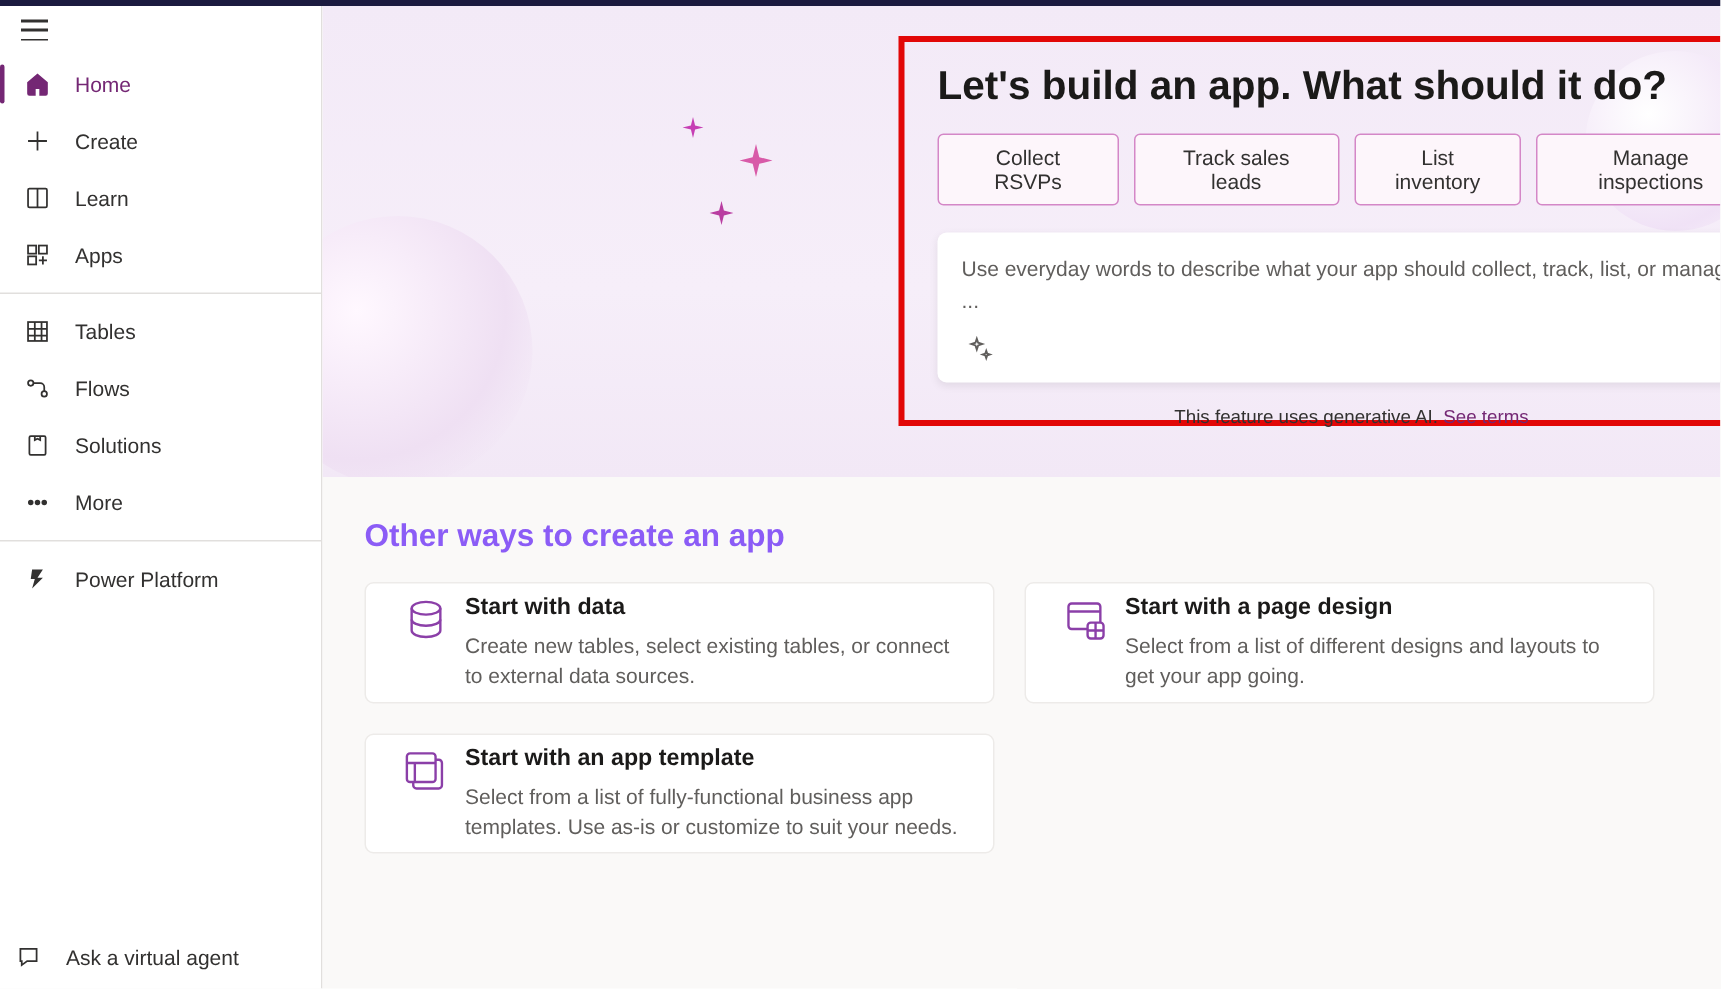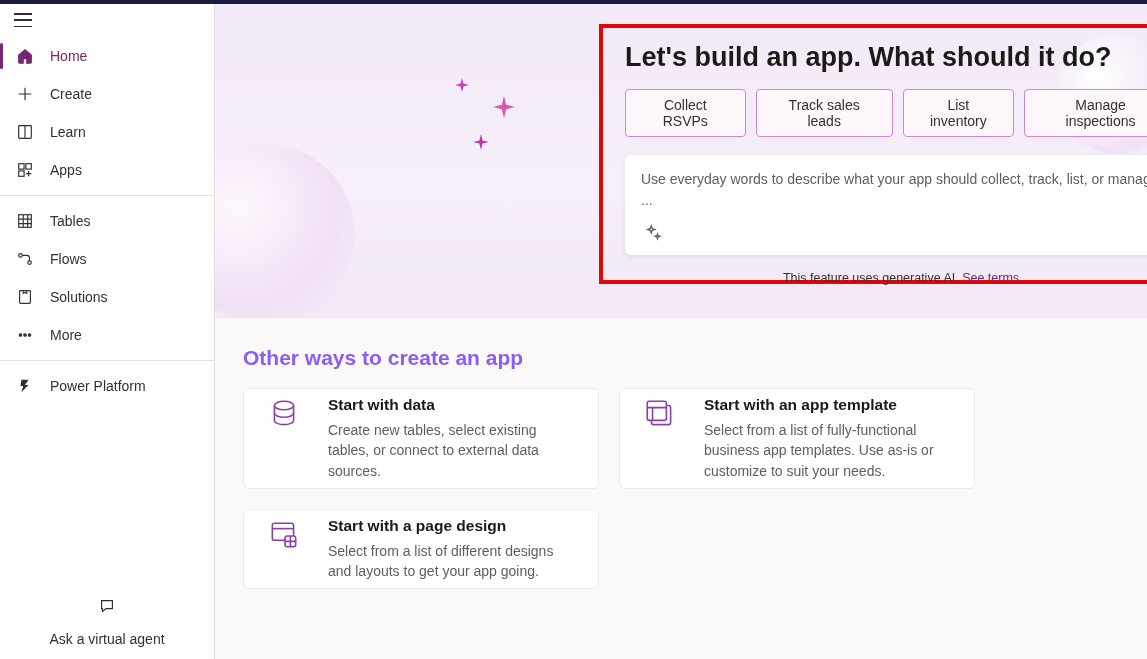--- a/index.html
+++ b/index.html
@@ -12,21 +12,21 @@
   .hamburger-icon { width: 18px; height: 14px; display: flex; flex-direction: column; justify-content: space-between; cursor: pointer; }
   .hamburger-icon span { height: 1.5px; background: #323130; width: 100%; }
   .nav-group { display: flex; flex-direction: column; }
   .nav-item { display: flex; align-items: center; padding: 10px 16px; gap: 16px; cursor: pointer; font-size: 14px; color: #323130; position: relative; }
   .nav-item.active { color: #742774; }
   .nav-item.active::before { content: ""; position: absolute; left: 0; top: 6px; bottom: 6px; width: 3px; background: #742774; border-radius: 2px; }
   .nav-icon { width: 18px; height: 18px; display: flex; align-items: center; justify-content: center; flex-shrink: 0; }
   .nav-icon svg { width: 18px; height: 18px; stroke: #323130; fill: none; stroke-width: 1.3; }
   .nav-item.active .nav-icon svg { stroke: #742774; fill: #742774; }
   .divider { height: 1px; background: #e1dfdd; margin: 6px 0; }
-  .sidebar-footer { margin-top: auto; display: flex; align-items: center; gap: 16px; padding: 12px 10px; font-size: 14px; color: #323130; cursor: pointer; flex-direction: column; }
+  .sidebar-footer { margin-top: auto; display: flex; align-items: center; gap: 16px; padding: 12px 10px; font-size: 14px; color: #323130; cursor: pointer; }
   .sidebar-footer .nav-icon svg { stroke: #323130; }
 
   
   .main { flex: 1; height: 100%; display: flex; flex-direction: column; overflow: hidden; background: #faf9f8; }
 
   
   .hero { position: relative; height: 314px; background: linear-gradient(180deg, #f3eaf7 0%, #f6eef9 60%, #f2e8f6 100%); overflow: hidden; }
   .hero-bg .blob1 { position: absolute; left: -40px; top: 140px; width: 180px; height: 180px; border-radius: 50%; background: radial-gradient(circle at 35% 35%, #fff8ff 0%, #efe0f3 60%, transparent 80%); }
   .hero-bg .blob2 { position: absolute; right: -30px; top: 30px; width: 120px; height: 120px; border-radius: 50%; background: radial-gradient(circle at 35% 35%, #fff 0%, #f0e2f6 70%, transparent 90%); }
   .sparkle { position: absolute; }
@@ -44,21 +44,21 @@
   .prompt-actions { display: flex; justify-content: space-between; align-items: center; margin-top: 10px; }
   .sparkle-btn, .send-btn { width: 24px; height: 24px; display: flex; align-items: center; justify-content: center; cursor: pointer; }
   .sparkle-btn svg, .send-btn svg { stroke: #605e5c; fill: none; stroke-width: 1.4; }
   .ai-note { text-align: center; font-size: 12.5px; color: #323130; margin-top: 16px; }
   .ai-note a { color: #742774; cursor: pointer; }
 
   
   .other-section { padding: 28px 28px 20px; }
   .other-title { font-size: 21px; font-weight: 600; color: #8b5cf6; margin-bottom: 18px; }
   .cards { display: flex; flex-wrap: wrap; gap: 20px; }
-  .card { width: 356px; background: #fff; border: 1px solid #edebe9; border-radius: 6px; padding: 7px 22px; display: flex; gap: 26px; cursor: pointer; }
+  .card { width: 420px; background: #fff; border: 1px solid #edebe9; border-radius: 6px; padding: 7px 22px; display: flex; gap: 8px; cursor: pointer; }
   .card-icon { width: 36px; height: 36px; flex-shrink: 0; display: flex; align-items: center; justify-content: center; }
   .card-icon svg { width: 34px; height: 34px; fill: none; stroke: #8b3fa8; stroke-width: 1.5; }
   .card-body h3 { font-size: 15.5px; font-weight: 600; color: #1b1a19; margin-bottom: 6px; }
   .card-body p { font-size: 14px; color: #605e5c; line-height: 1.45; }
 </style>
 </head>
 <body>
 
 <div class="app">
 
@@ -239,40 +239,40 @@
               </svg>
             </div>
           <div class="card-body">
             <h3>Start with data</h3>
             <p>Create new tables, select existing tables, or connect to external data sources.</p>
           </div>
         </div>
         <div class="card">
           <div class="card-icon">
               <svg viewBox="0 0 32 32">
-                <rect x="8" y="8" width="18" height="18" rx="2"></rect>
-                <rect x="4" y="4" width="18" height="18" rx="2" fill="#fff"></rect>
-                <path d="M4 10h18M9 10v12"></path>
-              </svg>
-            </div>
-          <div class="card-body">
-            <h3>Start with an app template</h3>
-            <p>Select from a list of fully-functional business app templates. Use as-is or customize to suit your needs.</p>
-          </div>
-        </div>
-        <div class="card">
-          <div class="card-icon">
-              <svg viewBox="0 0 32 32">
                 <rect x="5" y="5" width="20" height="16" rx="2"></rect>
                 <path d="M5 10h20"></path>
                 <rect x="17" y="17" width="10" height="10" rx="2" fill="#fff"></rect>
                 <path d="M17 22h10M22 17v10"></path>
               </svg>
             </div>
           <div class="card-body">
             <h3>Start with a page design</h3>
             <p>Select from a list of different designs and layouts to get your app going.</p>
           </div>
         </div>
+        <div class="card">
+          <div class="card-icon">
+              <svg viewBox="0 0 32 32">
+                <rect x="8" y="8" width="18" height="18" rx="2"></rect>
+                <rect x="4" y="4" width="18" height="18" rx="2" fill="#fff"></rect>
+                <path d="M4 10h18M9 10v12"></path>
+              </svg>
+            </div>
+          <div class="card-body">
+            <h3>Start with an app template</h3>
+            <p>Select from a list of fully-functional business app templates. Use as-is or customize to suit your needs.</p>
+          </div>
+        </div>
       </div>
     </section>
   </main>
 </div>
 
 </body></html>

